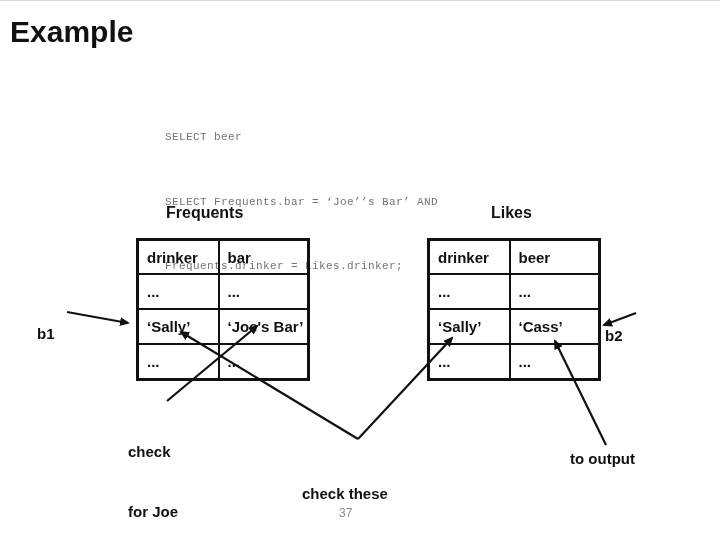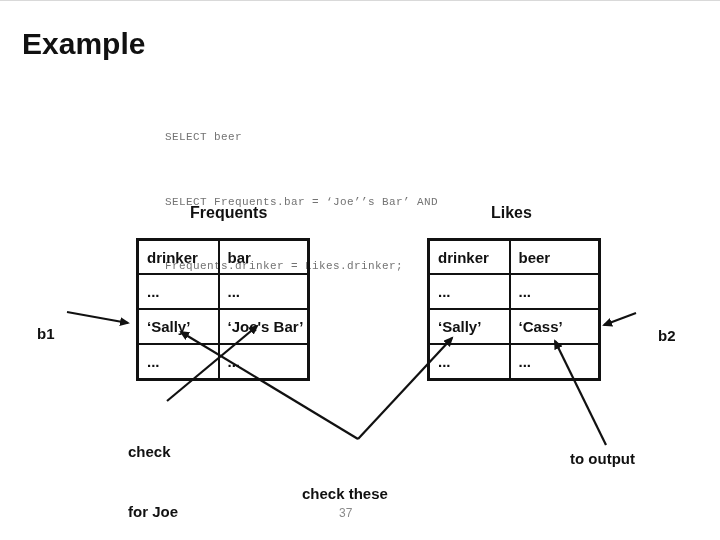--- a/index.html
+++ b/index.html
@@ -13,32 +13,32 @@
   }
   .slide {
     position: absolute; left: 0; top: 0;
     width: 720px; height: 540px;
     border-top: 1px solid #d9d9d9;
     box-sizing: border-box;
   }
   .slide-title {
     position: absolute; left: 10px; top: 14px;
     font-size: 30px; font-weight: 600; letter-spacing: 0px;
-    color: #111111; margin: 12px;
+    color: #111111; margin: 0;
   }
   .sql-block {
     position: absolute; left: 165px; top: 83px;
     font-family: "Liberation Mono", "DejaVu Sans Mono", monospace;
     font-size: 11px; line-height: 21.5px; letter-spacing: 0.4px;
     white-space: pre; color: #737373;
   }
   .tbl-title {
     position: absolute; font-size: 16px; font-weight: 700; color: #111111;
   }
-  .tbl-title.frequents { left: 166px; top: 203px; margin-left: 24px; }
+  .tbl-title.frequents { left: 166px; top: 203px; }
   .tbl-title.likes    { left: 491px; top: 203px; }
   table.rel {
     position: absolute; top: 237px;
     border-collapse: collapse;
     table-layout: fixed;
   }
   table.rel.frequents { left: 136px; }
   table.rel.likes     { left: 427px; }
   table.rel, table.rel th, table.rel td { border: 2px solid #111111; }
   table.rel { border-width: 3px; }
@@ -50,21 +50,21 @@
   table.rel th { font-weight: 700; }
   table.rel td { font-weight: 700; height: 33px; }
   table.rel col.c1 { width: 81px; }
   table.rel col.c2 { width: 90px; }
   .lbl {
     position: absolute; font-size: 15px; line-height: 20px;
     font-weight: 600; color: #111111; white-space: pre;
   }
   .lbl.b { font-weight: 700; margin-top: 21px; }
   .lbl-b1 { left: 37px;  top: 302px; }
-  .lbl-b2 { left: 658px; top: 304px; }
+  .lbl-b2 { left: 605px; top: 304px; }
   .lbl-check-joe   { left: 128px; top: 401px; }
   .lbl-check-these { left: 302px; top: 443px; }
   .lbl-to-output   { left: 570px; top: 448px; }
   .page-number {
     position: absolute; left: 339px; top: 505px; width: 42px;
     font-size: 12px; color: #8a8a8a; font-weight: 400;
   }
   svg.overlay {
     position: absolute; left: 0; top: 0;
     width: 720px; height: 540px;

